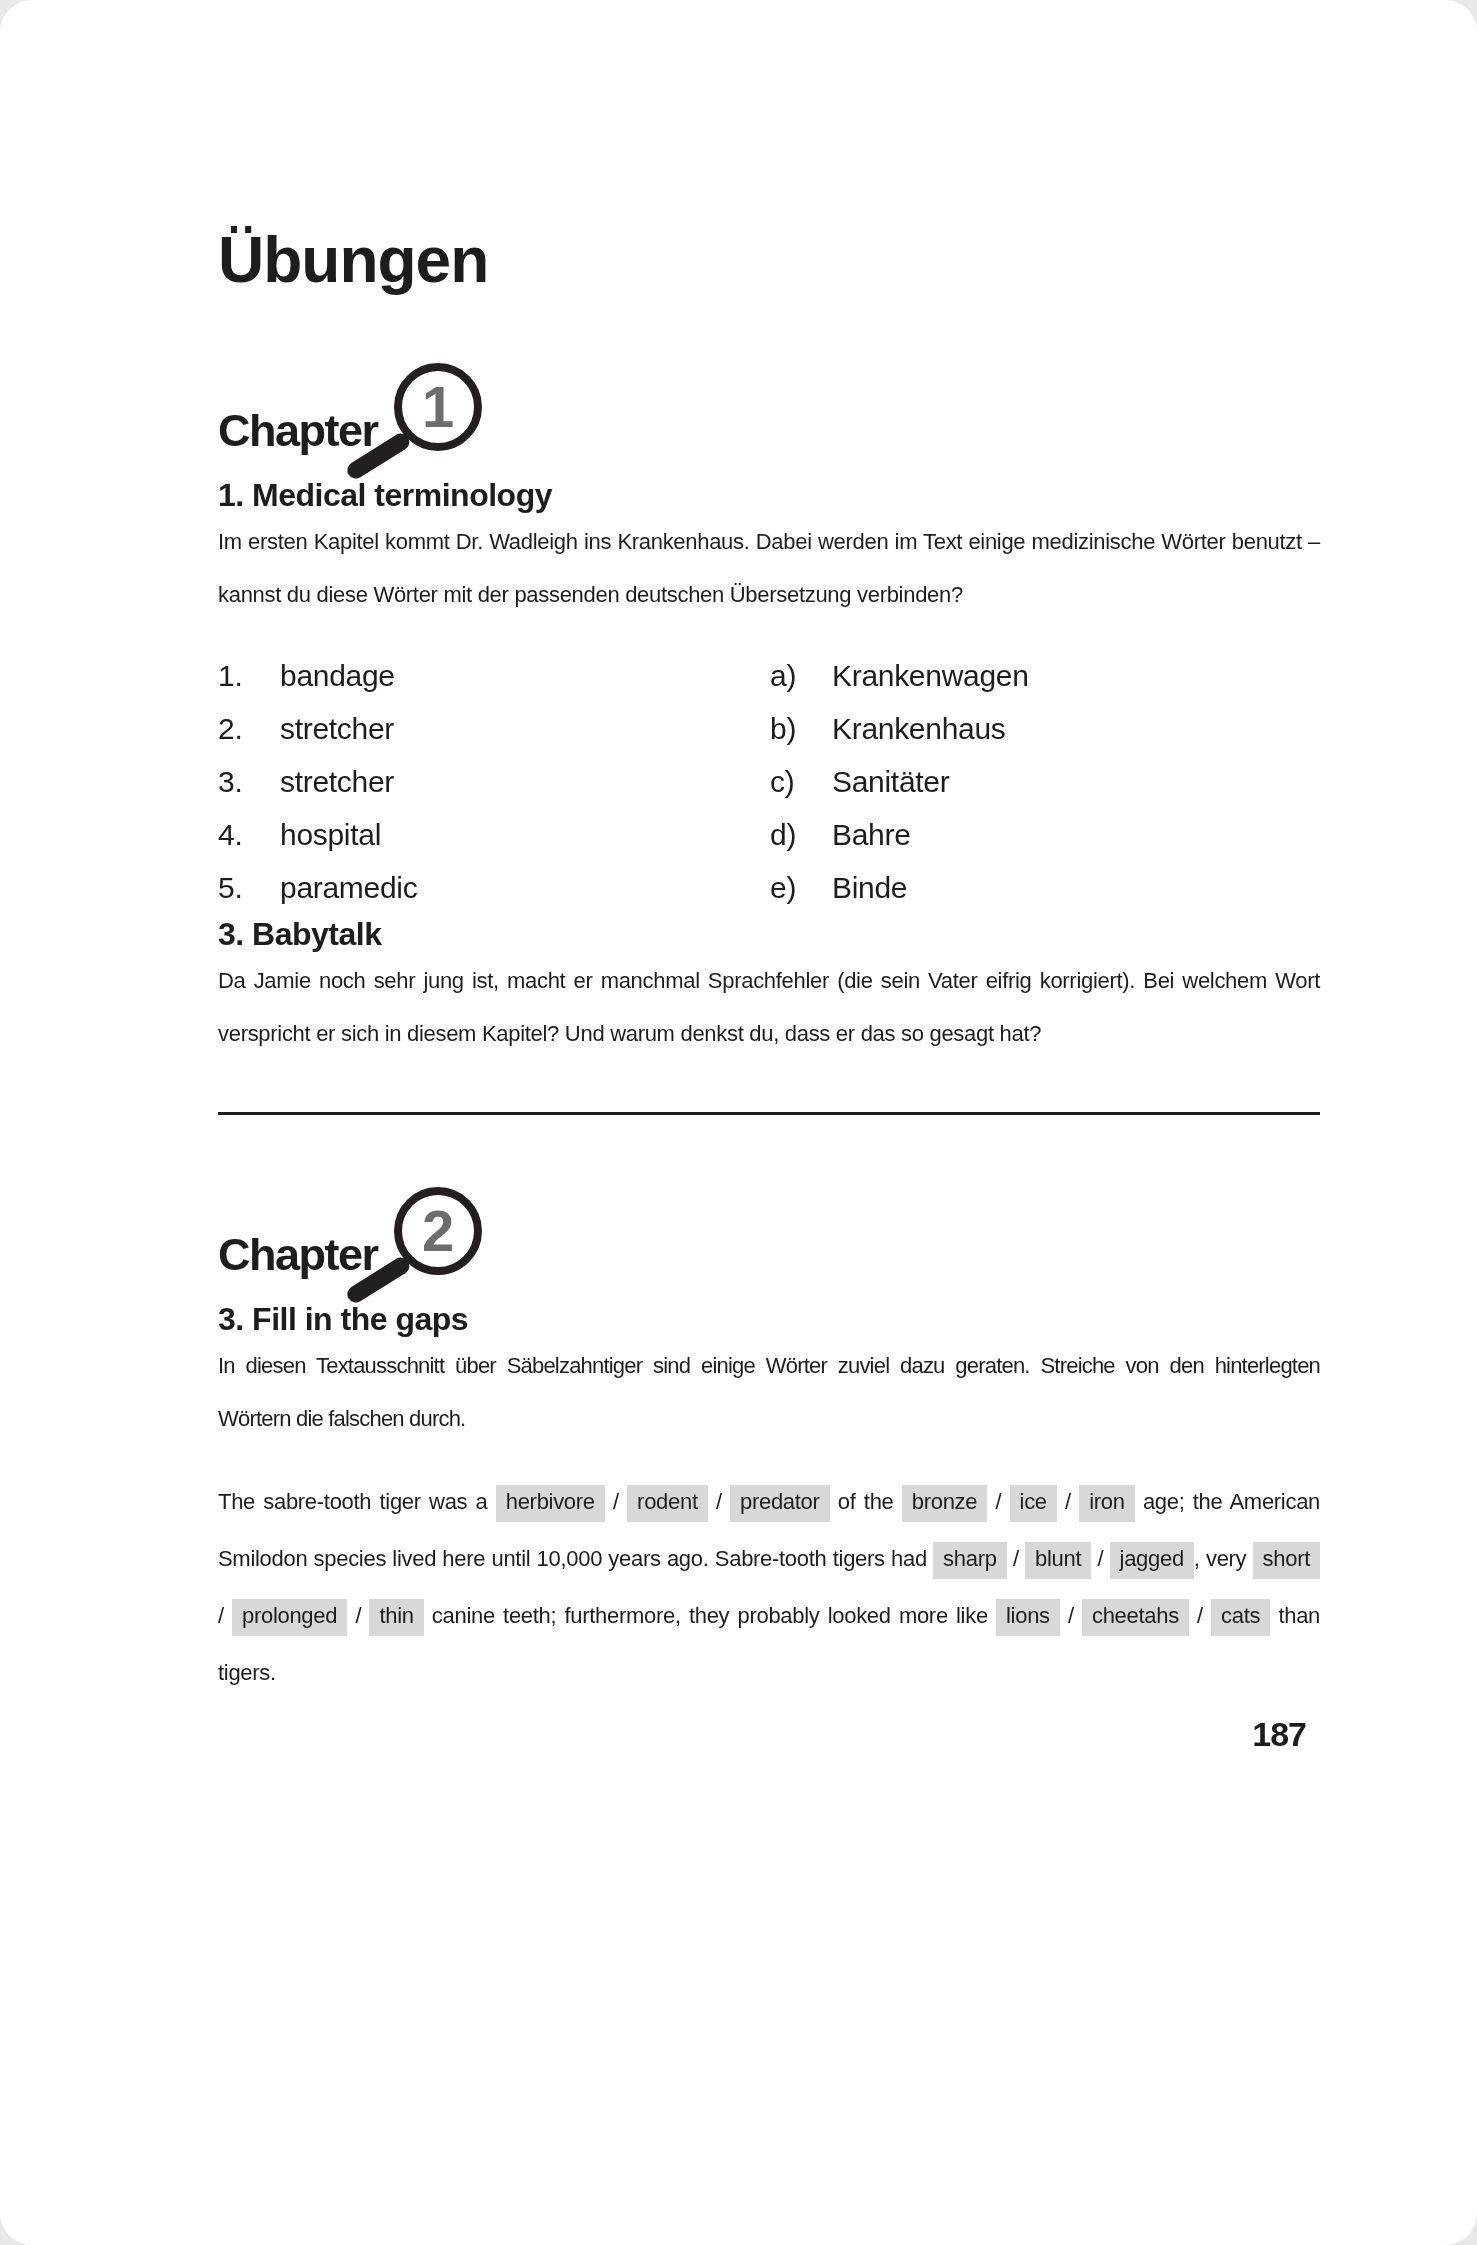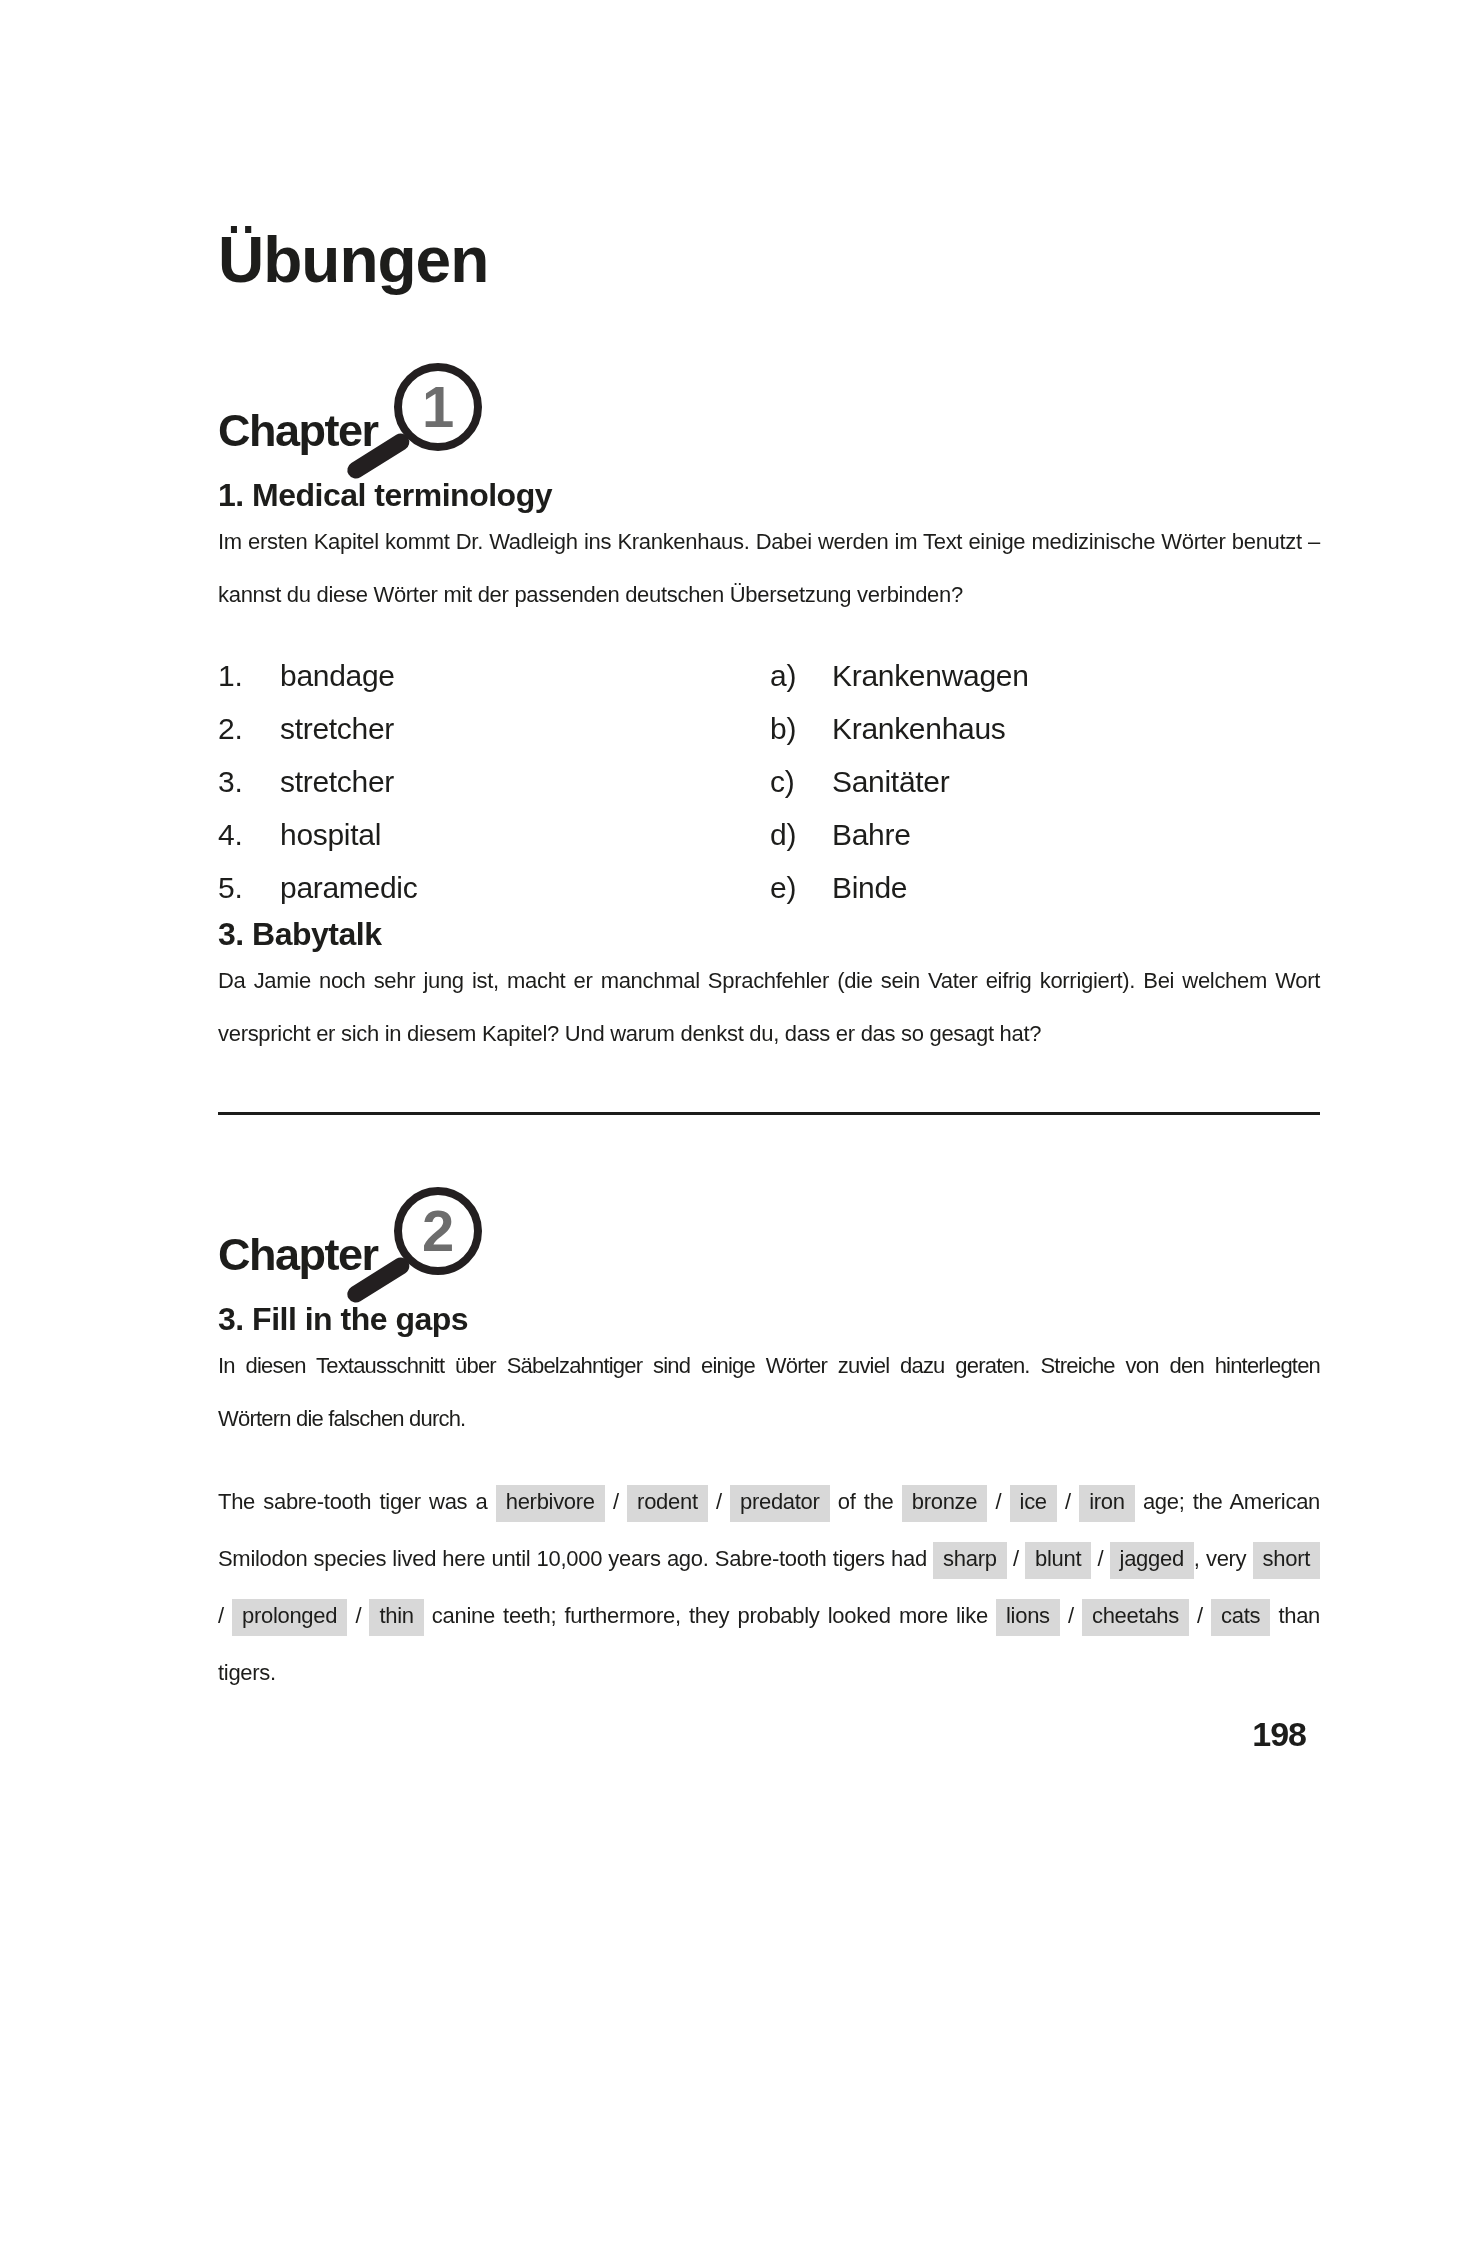--- a/index.html
+++ b/index.html
@@ -6,20 +6,21 @@
   .page {
     position:relative;
     width:1477px; height:2245px;
     margin:0 auto;
     background:#ffffff;
     box-sizing:border-box;
     padding:225px 157px 0 218px;
     font-family:"Liberation Sans","DejaVu Sans",sans-serif;
     color:#1d1d1b;
     letter-spacing:-0.3px;
+    border-radius:32px;
   }
   .page-title {
     margin:0; font-size:64px; line-height:70px; font-weight:700; letter-spacing:-1px;
   }
   .chapter-header { position:relative; margin-top:68px; height:112px; display:flex; align-items:center; }
   .chapter-label { font-size:45px; font-weight:700; line-height:1; margin-top:22px; letter-spacing:-1.5px; }
   .magnifier { position:relative; width:96px; height:112px; margin-left:16px; flex:none; }
   .lens {
     position:absolute; left:0; top:0; width:72px; height:72px;
     border:8px solid #231f20; border-radius:50%; background:#fff;
@@ -140,15 +141,15 @@
       </span>
     </span>
   </div>
 
   <section>
     <h2 class="ex-heading ex3-heading">3. Fill in the gaps</h2>
     <p class="body-text tight mt8">In diesen Textausschnitt über Säbelzahntiger sind einige Wörter zuviel dazu geraten. Streiche von den hinterlegten Wörtern die falschen durch.</p>
     <p class="gap-paragraph"><span>The sabre-tooth tiger was a </span><span class="hl">herbivore</span><span> / </span><span class="hl">rodent</span><span> / </span><span class="hl">predator</span><span> of the </span><span class="hl">bronze</span><span> / </span><span class="hl">ice</span><span> / </span><span class="hl">iron</span><span> age; the American Smilodon species lived here until 10,000 years ago. Sabre-tooth tigers had </span><span class="hl">sharp</span><span> / </span><span class="hl">blunt</span><span> / </span><span class="hl">jagged</span><span>, very </span><span class="hl">short</span><span> / </span><span class="hl">prolonged</span><span> / </span><span class="hl">thin</span><span> canine teeth; furthermore, they probably looked more like </span><span class="hl">lions</span><span> / </span><span class="hl">cheetahs</span><span> / </span><span class="hl">cats</span><span> than tigers.</span></p>
   </section>
 
-  <div class="page-number">198</div>
+  <div class="page-number">187</div>
 
 </div>
 
 </body></html>

